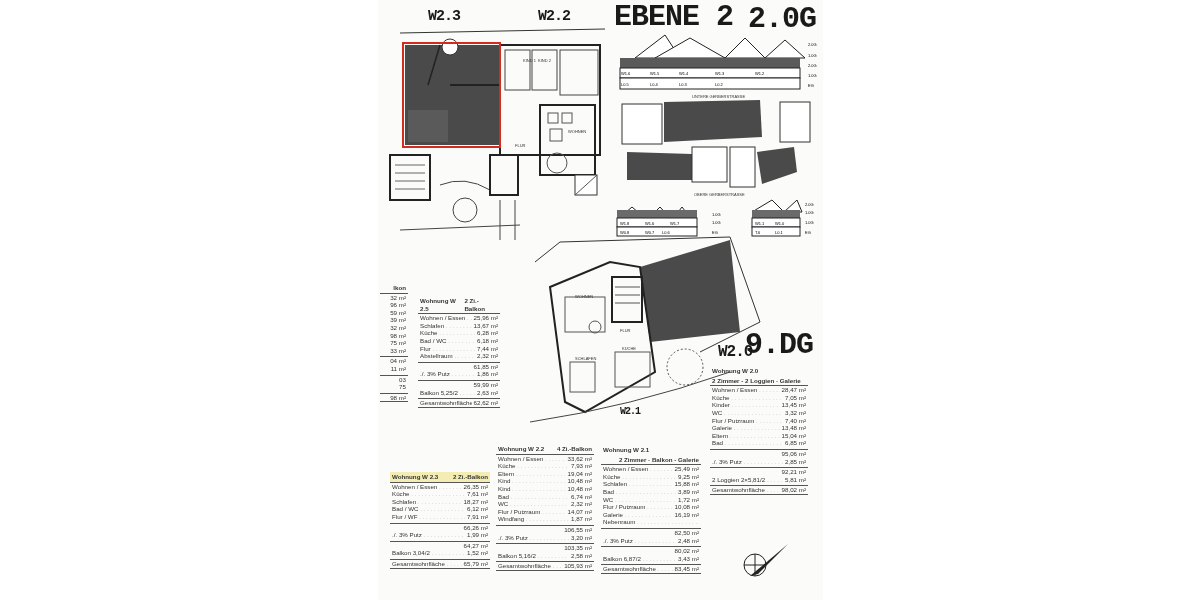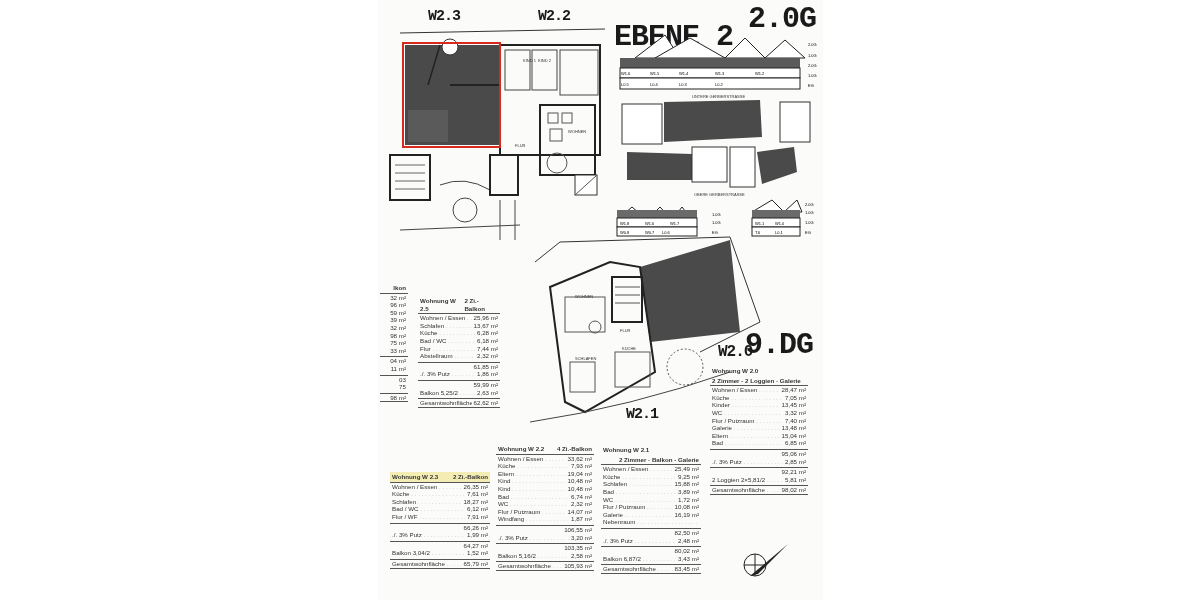--- a/index.html
+++ b/index.html
@@ -21,21 +21,21 @@
   .plan-dark{fill:#4a4a4a;}
   .red-frame{position:absolute;left:402px;top:42px;width:99px;height:106px;border:2px solid #d62a1e;box-sizing:border-box;}
 </style>
 </head>
 <body>
 
 <div class="sheet"></div>
 
 <div class="abs label-big" style="left:428px;top:8px;font-size:15px;">W2.3</div>
 <div class="abs label-big" style="left:514px;top:8px;font-size:15px;margin-left:24px;">W2.2</div>
-<div class="abs label-big" style="left:614px;top:20px;font-size:30px;">EBENE 2</div>
+<div class="abs label-big" style="left:614px;top:0;font-size:30px;">EBENE 2</div>
 <div class="abs label-big" style="left:748px;top:2px;font-size:30px;">2.0G</div>
 
 <svg class="abs" style="left:380px;top:25px;" width="230" height="220">
   <line x1="20" y1="8" x2="225" y2="4" stroke="#333" stroke-width="1"></line>
   <rect x="25" y="20" width="95" height="100" class="plan-dark"></rect>
   <rect x="28" y="85" width="40" height="32" fill="#5a5a5a"></rect>
   <line x1="70" y1="60" x2="120" y2="60" stroke="#222" stroke-width="2"></line>
   <line x1="60" y1="20" x2="48" y2="60" stroke="#222" stroke-width="1.5"></line>
   <circle cx="70" cy="22" r="8" fill="#fff" stroke="#333"></circle>
   <rect x="120" y="20" width="100" height="110" fill="none" stroke="#222" stroke-width="2"></rect>
@@ -144,21 +144,21 @@
   <rect x="85" y="120" width="35" height="35" fill="none" stroke="#555"></rect>
   <circle cx="155" cy="135" r="18" fill="none" stroke="#555" stroke-dasharray="2,2"></circle>
   <path d="M0 190 Q 100 175 200 140" fill="none" stroke="#444"></path>
   <text x="45" y="66" font-size="4" fill="#333">WOHNEN</text>
   <text x="90" y="100" font-size="4" fill="#333">FLUR</text>
   <text x="45" y="128" font-size="4" fill="#333">SCHLAFEN</text>
   <text x="92" y="118" font-size="4" fill="#333">KÜCHE</text>
 </svg>
 <div class="abs label-big" style="left:718px;top:343px;font-size:16px;">W2.0</div>
 <div class="abs label-big" style="left:745px;top:328px;font-size:30px;">9.DG</div>
-<div class="abs label-big" style="left:620px;top:406px;font-size:15px;margin-left:6px;">W2.1</div>
+<div class="abs label-big" style="left:620px;top:406px;font-size:10px;">W2.1</div>
 
 <div class="tbl" style="left:380px;top:283px;width:28px;">
   <div class="hd" style="justify-content:flex-end;">
       <span>lkon</span>
     </div>
   <div class="tot">32 m²</div>
   <div class="tot">96 m²</div>
   <div class="tot">59 m²</div>
   <div class="tot">39 m²</div>
   <div class="tot">32 m²</div>

